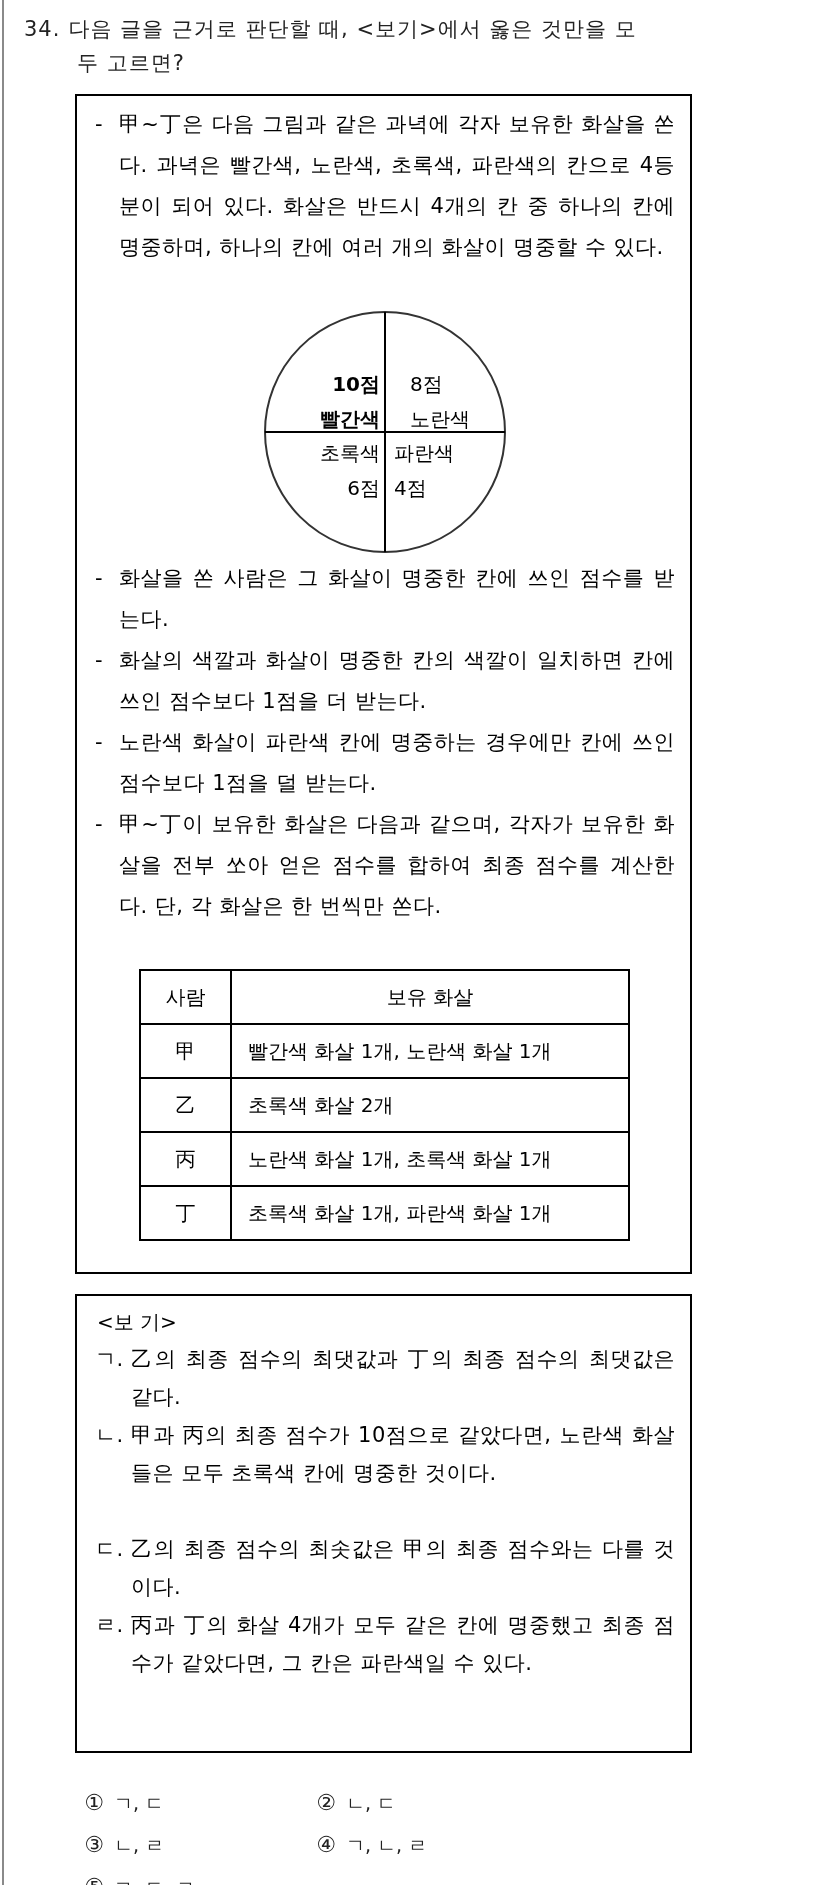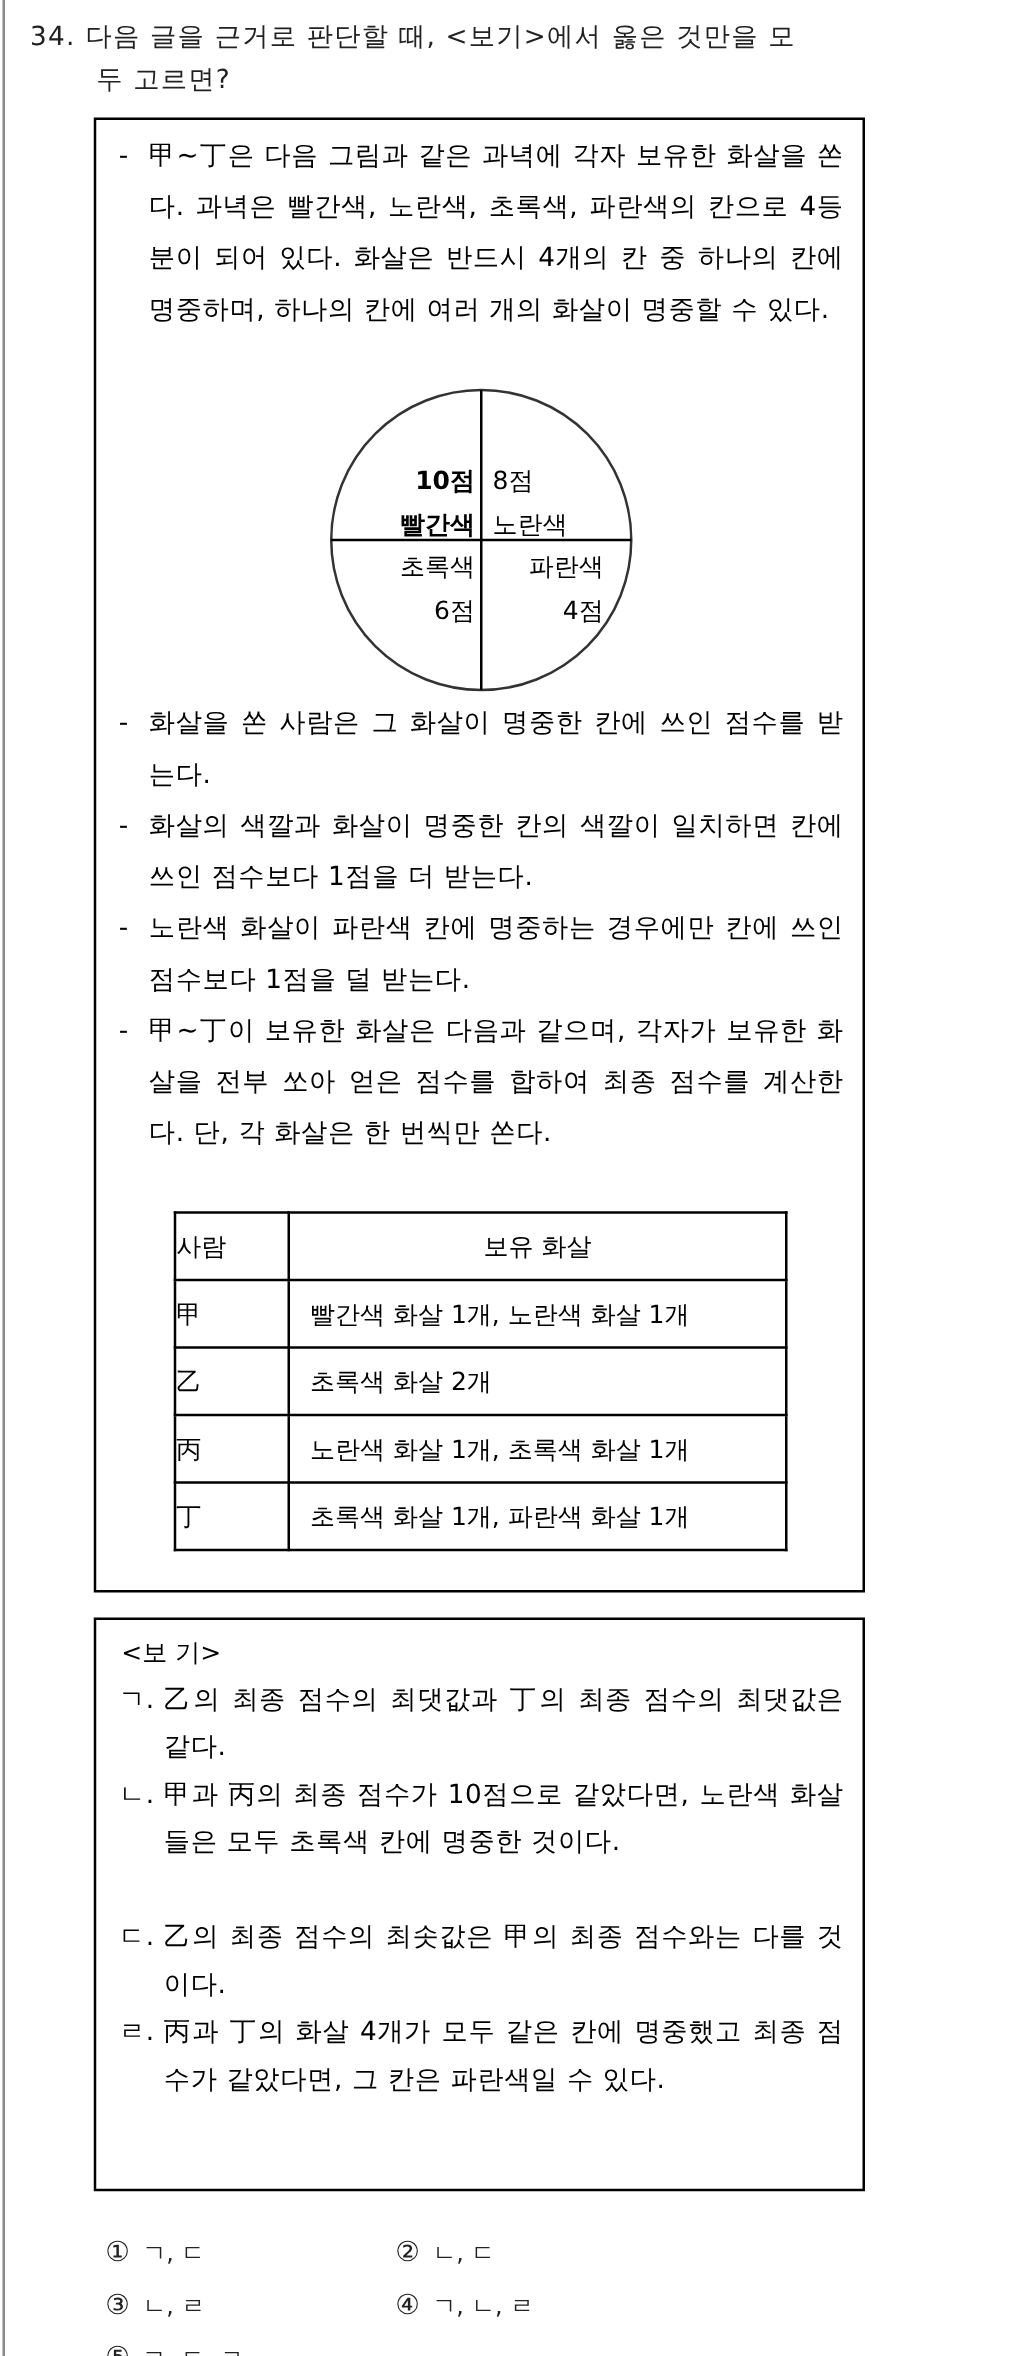--- a/index.html
+++ b/index.html
@@ -29,32 +29,32 @@
     #p1 { top: 8px; }
     #p2 { top: 462px; }
     #p3 { top: 544px; }
     #p4 { top: 626px; }
     #p5 { top: 708px; }
 
     .target { position: absolute; left: 185px; top: 213px; width: 246px; height: 246px; }
     .target svg { position: absolute; left: 0; top: 0; }
     .cell-label { position: absolute; font-size: 20px; line-height: 35px; }
     .cl-red { left: 30px; top: 58px; width: 88px; text-align: right; font-weight: bold; }
-    .cl-yellow { left: 132px; top: 58px; width: 100px; text-align: left; }
+    .cl-yellow { left: 148px; top: 58px; width: 100px; text-align: left; }
     .cl-green { left: 30px; top: 127px; width: 88px; text-align: right; }
-    .cl-blue { left: 121px; top: 127px; width: 100px; text-align: right; }
+    .cl-blue { left: 132px; top: 127px; width: 100px; text-align: left; }
 
     table.arrows {
       position: absolute; left: 62px; top: 873px; width: 491px;
       border-collapse: collapse; font-size: 20px;
     }
     table.arrows th, table.arrows td {
       border: 2px solid #000; height: 52px; padding: 0; font-weight: normal;
     }
-    table.arrows .col-person { width: 89px; text-align: left; }
+    table.arrows .col-person { width: 89px; text-align: center; }
     table.arrows td.arrows-cell { padding-left: 16px; text-align: left; }
     table.arrows th.arrows-head { }
 
     .bogi-title { position: absolute; left: 20px; top: 8px; font-size: 20px; line-height: 36px; }
     .bogi-item { position: absolute; left: 18px; width: 580px; font-size: 21px; line-height: 38px; letter-spacing: 0.5px; }
     .bogi-item .mark { position: absolute; left: 0; top: 0; }
     .bogi-item .body { display: block; padding-left: 36px; text-align: justify; }
     #bi1 { top: 44px; }
     #bi2 { top: 120px; }
     #bi3 { top: 234px; }

